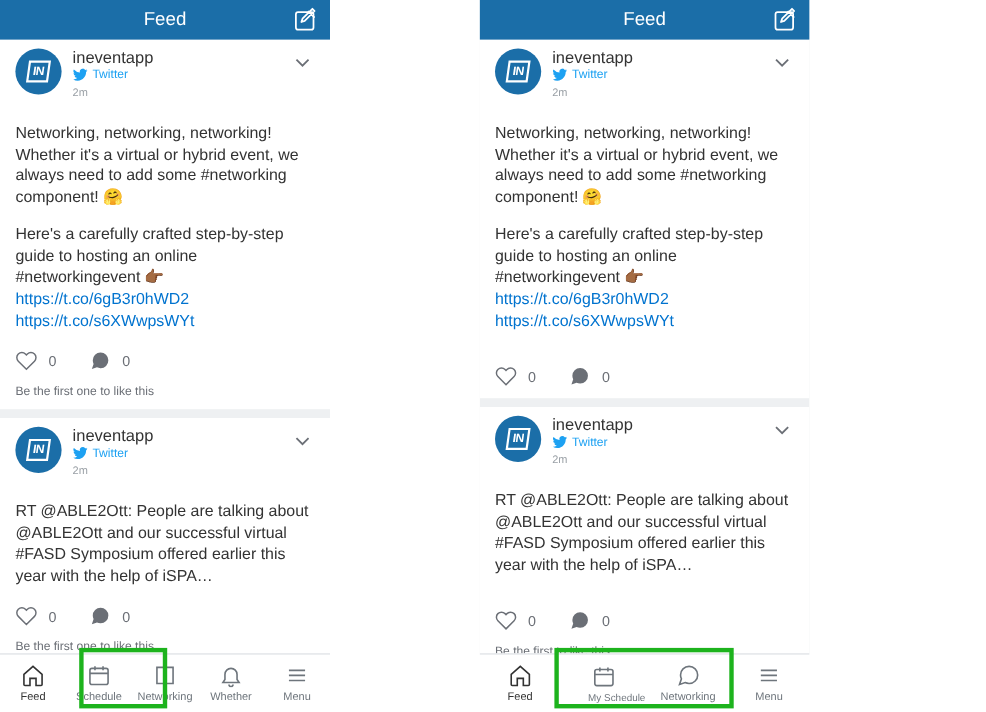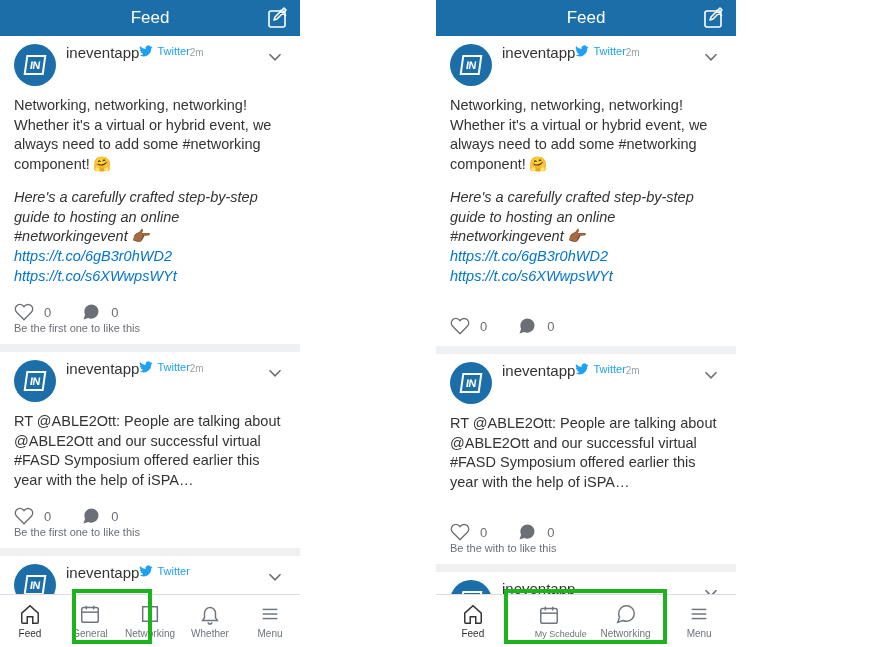--- a/index.html
+++ b/index.html
@@ -12,39 +12,39 @@
   .topbar { height: 36px; background: #1b6ea8; color: #fff; display: flex; align-items: center; justify-content: center; position: relative; flex: 0 0 auto; }
   .topbar-title { font-size: 17px; font-weight: 400; }
   .compose { position: absolute; right: 10px; top: 50%; transform: translateY(-50%); width: 24px; height: 24px; display: flex; align-items: center; justify-content: center; }
   .compose svg { stroke: #fff; fill: none; stroke-width: 1.6; }
 
   .feed { flex: 1 1 auto; overflow: hidden; background: #eef0f2; }
   .post { background: #fff; padding: 8px 14px 10px 14px; margin-bottom: 8px; }
   .post-head { display: flex; align-items: flex-start; position: relative; }
   .avatar { width: 42px; height: 42px; border-radius: 50%; background: #1b6ea8; display: flex; align-items: center; justify-content: center; flex: 0 0 auto; margin-right: 10px; }
   .avatar-mark { color: #fff; font-size: 11px; font-weight: 700; border: 2px solid #fff; padding: 2px 3px; transform: skewX(-8deg); letter-spacing: -0.5px; }
-  .author-block { display: flex; flex-direction: row; }
+  .author-block { display: flex; flex-direction: column; }
   .author { font-size: 15px; color: #333; }
   .source-row { display: flex; align-items: flex-start; gap: 4px; margin-top: 1px; }
   .tw-bird { width: 14px; height: 14px; display: inline-flex; }
   .tw-bird svg { fill: #1da1f2; }
   .source { font-size: 11px; color: #1da1f2; }
   .time { font-size: 10px; color: #9aa0a6; margin-top: 3px; }
   .chev { position: absolute; right: 0; top: 2px; width: 22px; height: 22px; display: flex; align-items: center; justify-content: center; }
   .chev svg { stroke: #6b6f76; fill: none; stroke-width: 1.8; }
 
-  .post-body { margin-top: 10px; font-size: 14.5px; line-height: 1.35; color: #333; word-wrap: break-word; }
-  .post-body .para2 { margin-top: 14px; font-style: italic; }
+  .post-body { margin-top: 22px; font-size: 14.5px; line-height: 1.35; color: #333; word-wrap: break-word; }
+  .post-body .para2 { margin-top: 14px; }
   .link { color: #0073cf; }
 
   .action-row { display: flex; align-items: center; gap: 30px; margin-top: 16px; }
   .act { display: flex; align-items: center; gap: 10px; color: #6b6f76; font-size: 13px; }
   .act svg { stroke: #6b6f76; fill: none; stroke-width: 1.6; width: 20px; height: 20px; }
 
-  .first-like { font-size: 11px; color: #6b6f76; }
+  .first-like { font-size: 11px; color: #6b6f76; margin-top: 12px; }
 
   
   .bottomnav { position: relative; height: 53px; background: #fff; border-top: 1px solid #d9dde1; flex: 0 0 auto; display: flex; justify-content: space-around; align-items: center; z-index: 5; }
   .bottomnav.wide .nav-item { flex: 1 1 0; }
   .nav-item { display: flex; flex-direction: column; align-items: center; justify-content: center; gap: 3px; color: #6e757c; font-size: 10px; flex: 1 1 0; height: 100%; padding: 0 2px; }
   .nav-item.active { color: #333; }
   .nav-item svg { width: 22px; height: 22px; stroke: #6e757c; fill: none; stroke-width: 1.6; }
   .nav-item.active svg { stroke: #333; }
   .nav-label { white-space: nowrap; }
 
@@ -186,21 +186,21 @@
           </svg>
         <span class="nav-label">Feed</span>
       </div>
       <div class="nav-item">
         <svg viewBox="0 0 24 24">
             <rect x="3" y="5" width="18" height="16" rx="2"></rect>
             <line x1="3" y1="10" x2="21" y2="10"></line>
             <line x1="8" y1="3" x2="8" y2="7"></line>
             <line x1="16" y1="3" x2="16" y2="7"></line>
           </svg>
-        <span class="nav-label">General</span>
+        <span class="nav-label">Schedule</span>
       </div>
       <div class="nav-item">
         <svg viewBox="0 0 24 24">
             <path d="M4 4h7v16H4zM13 4h7v16h-7z"></path>
           </svg>
         <span class="nav-label">Networking</span>
       </div>
       <div class="nav-item">
         <svg viewBox="0 0 24 24">
             <path d="M18 16v-5a6 6 0 1 0-12 0v5l-2 3h16zM10 21a2 2 0 0 0 4 0"></path>
@@ -307,21 +307,21 @@
               </svg>
               <span>0</span>
             </div>
           <div class="act">
               <svg viewBox="0 0 24 24">
                 <path d="M21 11.5a8.38 8.38 0 0 1-8.5 8.5 8.5 8.5 0 0 1-3.9-.9L3 21l1.9-5.6A8.38 8.38 0 0 1 4 11.5a8.5 8.5 0 0 1 17 0z" fill="#6b6f76" stroke="none"></path>
               </svg>
               <span>0</span>
             </div>
         </div>
-        <div class="first-like">Be the with to like this</div>
+        <div class="first-like">Be the first to like this</div>
       </div>
 
       <div class="post" style="padding-bottom:0;">
         <div class="post-head">
           <div class="avatar">
               <span class="avatar-mark">IN</span>
             </div>
           <div class="author-block">
             <span class="author">ineventapp</span>
           </div>

